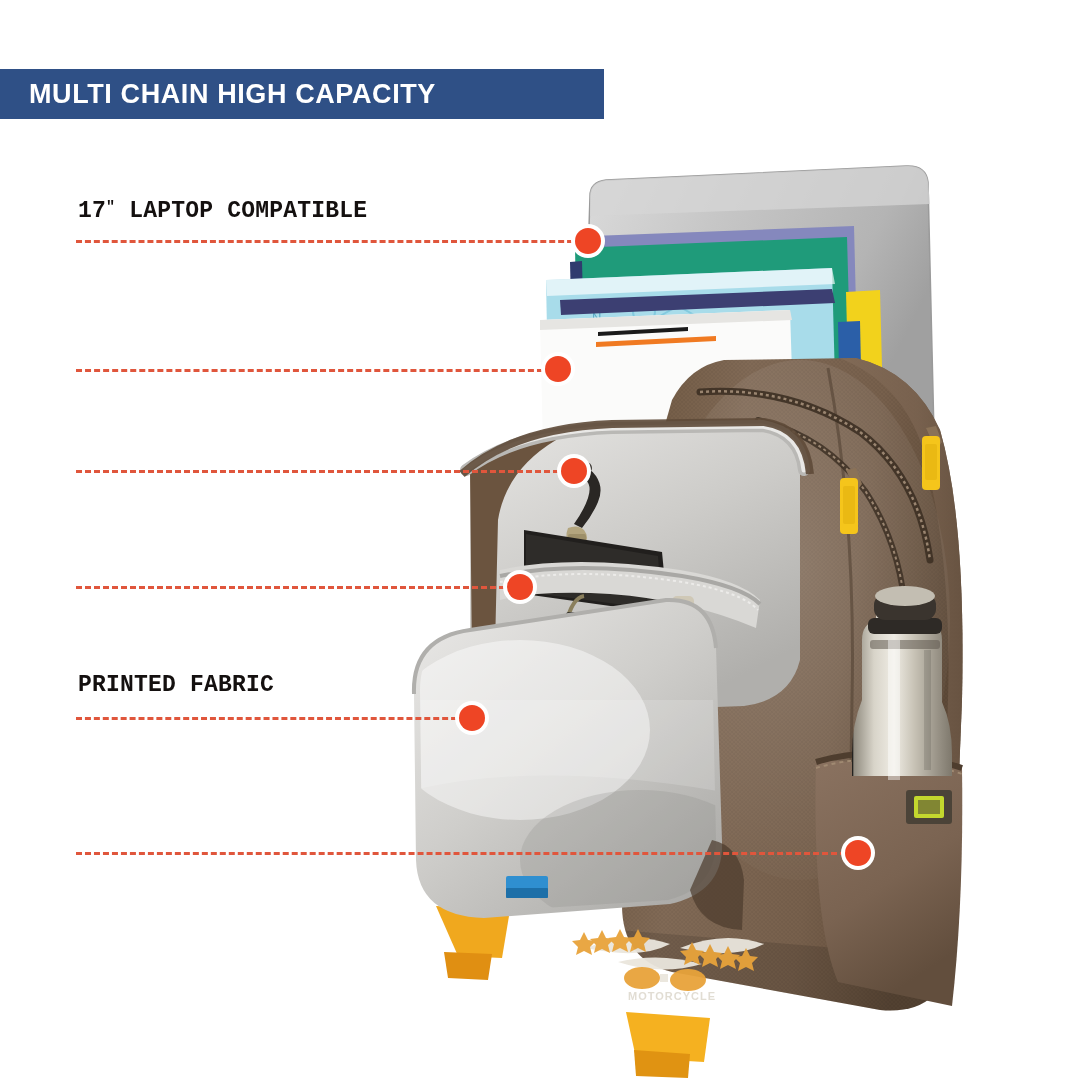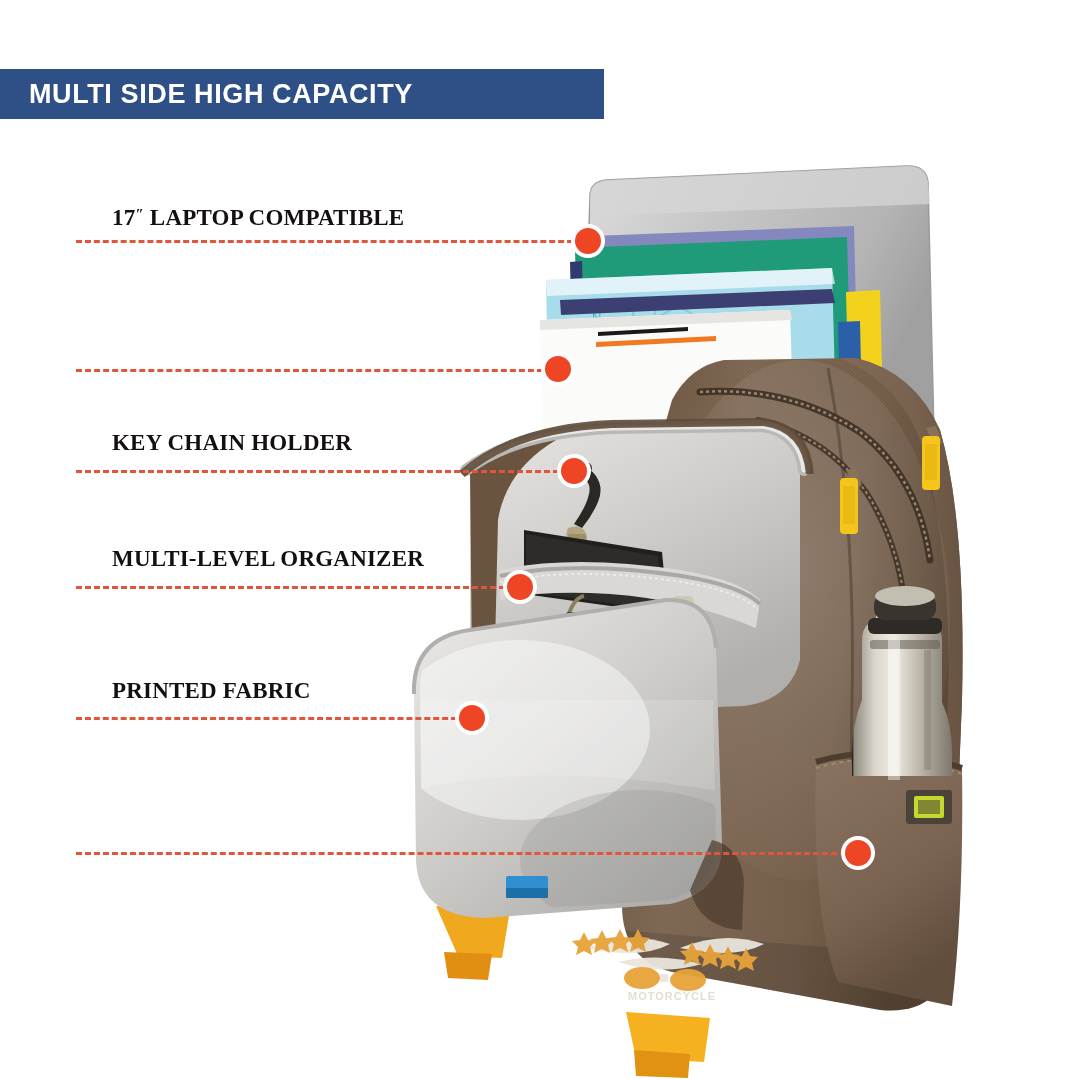--- a/index.html
+++ b/index.html
@@ -28,25 +28,24 @@
     white-space:nowrap;
   }
 
   
   .callout{position:absolute;}
   .callout .ctext{
     font-size:23px;
     font-weight:bold;
     color:#14100f;
     letter-spacing:0.2px;
-    line-height:42px;
-    font-family:Liberation Serif, serif;
+    line-height:30px;
+    font-family:Liberation Mono, monospace;
     white-space:nowrap;
     text-transform:uppercase;
-    margin-left:34px;
   }
   .callout .ctext .sup{font-size:15px;vertical-align:6px;}
 
   
   .dash-rule{
     position:absolute;
     height:0;
     border-top:3px dashed #e0563c;
   }
   
@@ -339,38 +338,32 @@
       <span>17</span><span class="sup">″</span>
       <span>LAPTOP COMPATIBLE</span>
     </div>
   </div>
   <div class="dash-rule" style="left:76px;top:240px;width:506px;"></div>
   <div class="dot" style="left:575px;top:228px;"></div>
 
   <div class="dash-rule" style="left:76px;top:369px;width:476px;"></div>
   <div class="dot" style="left:545px;top:356px;"></div>
 
-  <div class="callout" style="left:78px;top:422px;">
-    <div class="ctext">KEY CHAIN HOLDER</div>
-  </div>
   <div class="dash-rule" style="left:76px;top:470px;width:492px;"></div>
   <div class="dot" style="left:561px;top:458px;"></div>
 
-  <div class="callout" style="left:78px;top:538px;">
-    <div class="ctext">MULTI-LEVEL ORGANIZER</div>
-  </div>
   <div class="dash-rule" style="left:76px;top:586px;width:438px;"></div>
   <div class="dot" style="left:507px;top:574px;"></div>
 
   <div class="callout" style="left:78px;top:670px;text-align:right;">
     <div class="ctext">PRINTED FABRIC</div>
   </div>
   <div class="dash-rule" style="left:76px;top:717px;width:390px;"></div>
   <div class="dot" style="left:459px;top:705px;"></div>
 
   <div class="dash-rule" style="left:76px;top:852px;width:770px;"></div>
   <div class="dot" style="left:845px;top:840px;"></div>
 
   <div class="banner">
-    <div class="banner-text">MULTI SIDE HIGH CAPACITY</div>
+    <div class="banner-text">MULTI CHAIN HIGH CAPACITY</div>
   </div>
 
 </div>
 
 </body></html>

